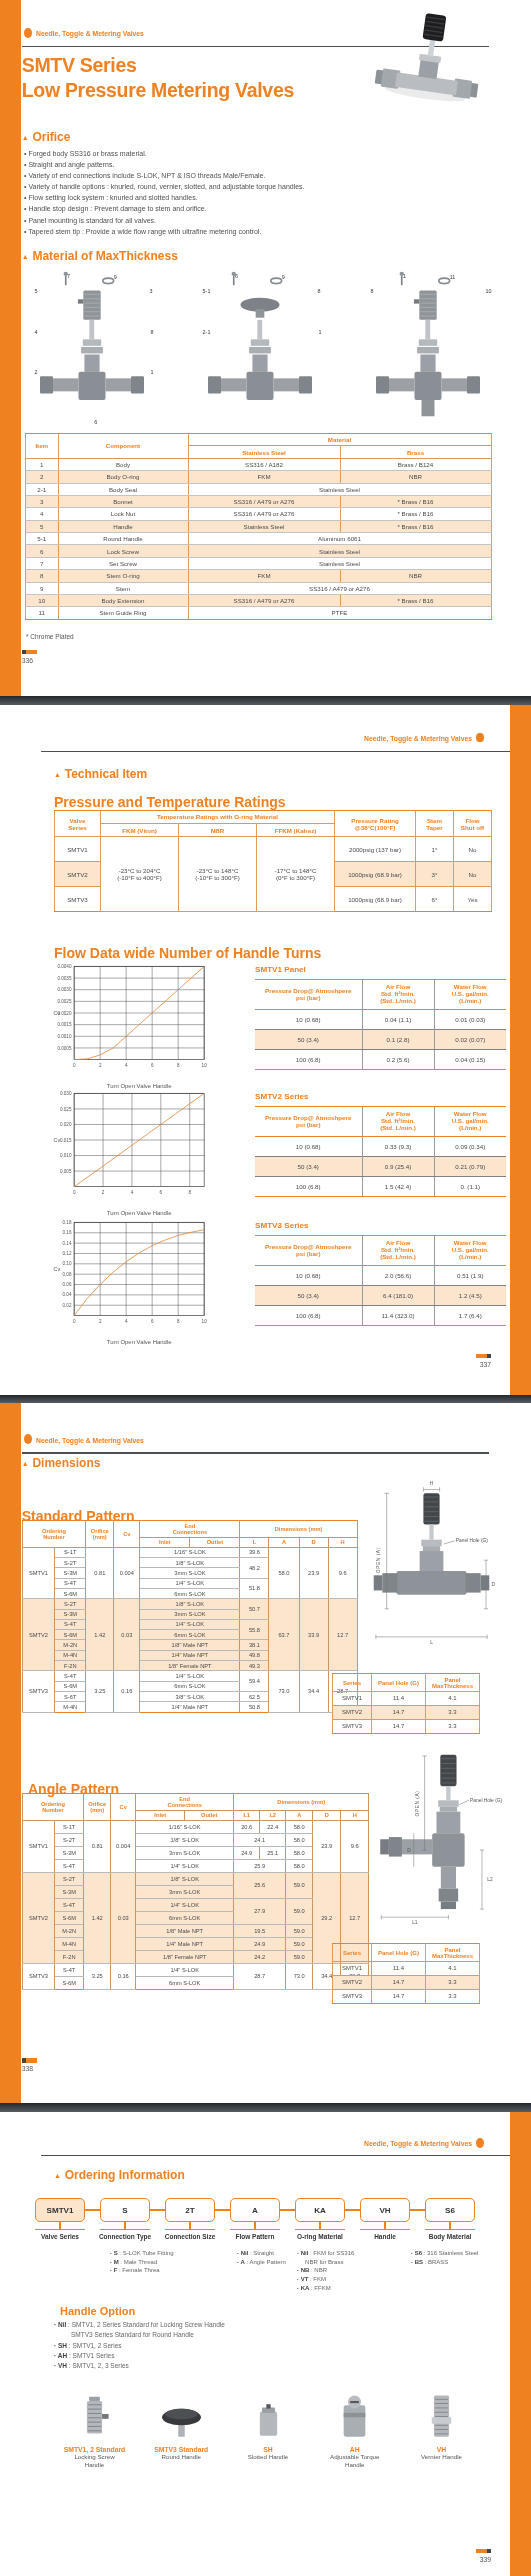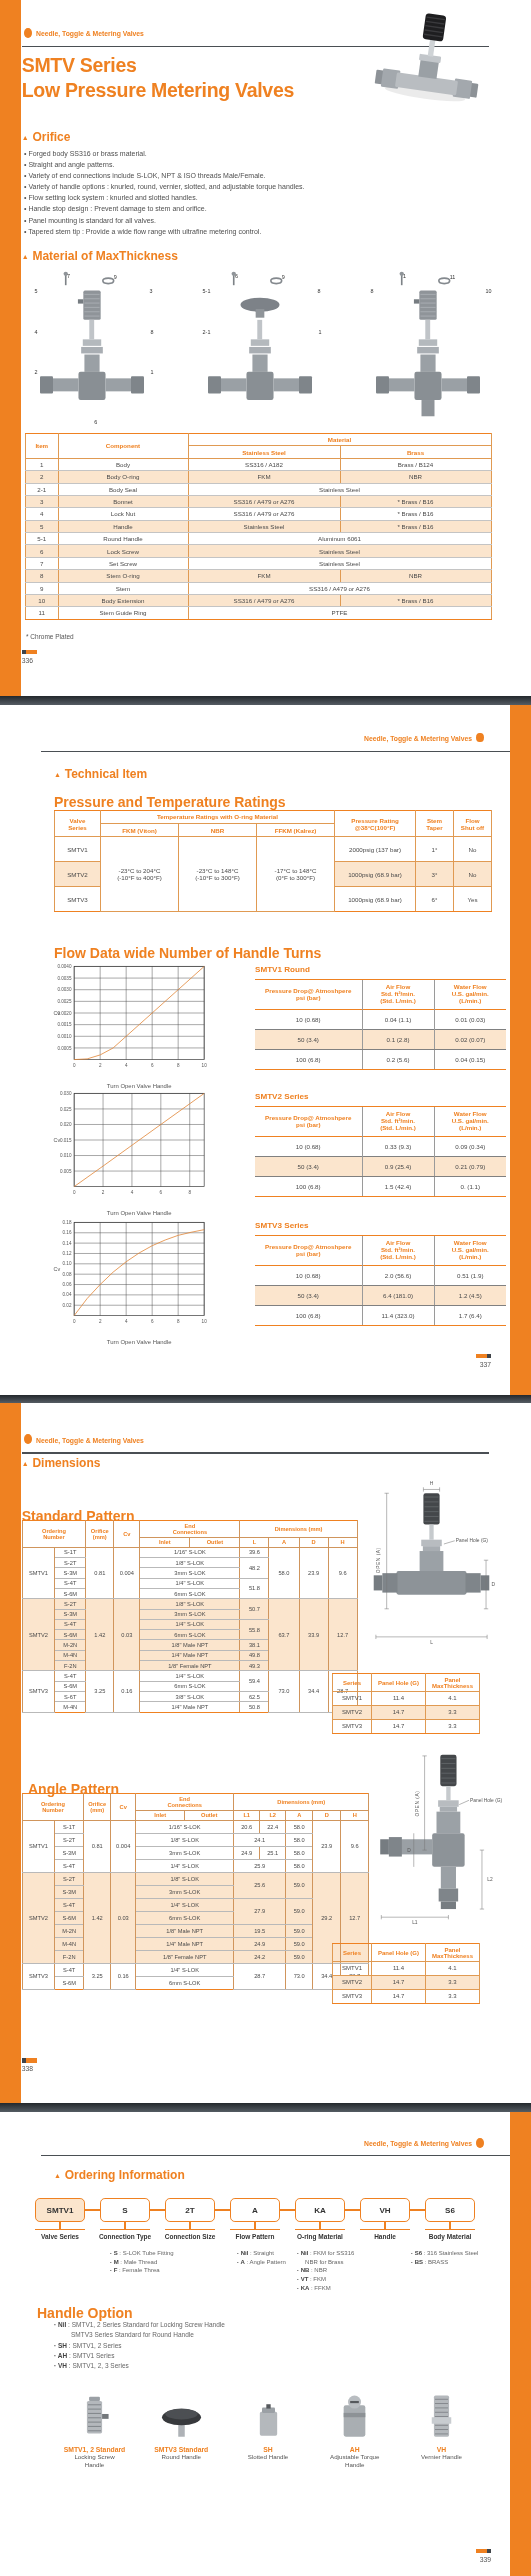--- a/index.html
+++ b/index.html
@@ -406,21 +406,21 @@
         <text x="47" y="54" font-size="8.5" fill="#555" text-anchor="end">0.0030</text>
         <line x1="52" y1="29.5" x2="292" y2="29.5" stroke="#4d4d4d" stroke-width="0.9"></line>
         <text x="47" y="32.5" font-size="8.5" fill="#555" text-anchor="end">0.0035</text>
         <line x1="52" y1="8" x2="292" y2="8" stroke="#4d4d4d" stroke-width="0.9"></line>
         <text x="47" y="11" font-size="8.5" fill="#555" text-anchor="end">0.0040</text>
         <rect x="52" y="8" width="240" height="172" fill="none" stroke="#3c3c3c" stroke-width="1.3"></rect>
         <polyline points="52,180 76,178.71 100,171.4 124,158.5 148,137 172,115.5 196,94 220,72.5 244,51 268,29.5 292,8" fill="none" stroke="#e2873a" stroke-width="1.5"></polyline>
         <text x="14" y="97" font-size="10" fill="#555">Cv</text>
         <text x="172" y="232" font-size="11" fill="#555" text-anchor="middle">Turn Open Valve Handle</text>
       </svg></div>
-  <div class="flow-title" style="left:255px;top:260px">SMTV1 Round</div>
+  <div class="flow-title" style="left:255px;top:260px">SMTV1 Panel</div>
   <div class="mount" id="f0" style="left:255px;top:274px;width:250px">
       <table class="tb tb-flow">
         <colgroup>
           <col style="width: 107px;">
           <col style="width: 72px;">
           <col style="width: 72px;">
         </colgroup>
         <thead>
           <tr>
             <th>Pressure Drop@ Atmoshpere
@@ -1077,21 +1077,21 @@
         <div class="opt ind"><span>NBR for Brass</span></div>
         <div class="opt"><span class="b">· NB</span><span> : NBR</span></div>
         <div class="opt"><span class="b">· VT</span><span> : FKM</span></div>
         <div class="opt"><span class="b">· KA</span><span> : FFKM</span></div>
       </div>
       <div class="opt-block" style="left: 411px; top: 137px;">
         <div class="opt"><span class="b">· S6</span><span> : 316 Stainless Steel</span></div>
         <div class="opt"><span class="b">· BS</span><span> : BRASS</span></div>
       </div>
     </div>
-  <div class="sub-title" style="left:37px;top:193px;font-size:14px">Handle Option</div>
+  <div class="sub-title" style="left:60px;top:193px;font-size:11px">Handle Option</div>
   <div class="ho-list" id="ho" style="left:54px;top:208px">
       <div class="opt"><span class="b">· Nil</span><span> : SMTV1, 2 Series Standard for Locking Screw Handle</span></div>
       <div class="opt ind"><span>SMTV3 Series Standard for Round Handle</span></div>
       <div class="opt"><span class="b">· SH</span><span> : SMTV1, 2 Series</span></div>
       <div class="opt"><span class="b">· AH</span><span> : SMTV1 Series</span></div>
       <div class="opt"><span class="b">· VH</span><span> : SMTV1, 2, 3 Series</span></div>
     </div>
   <div class="handles" id="hi" style="left:54px;top:277px;width:428px">
       <div class="hcol">
         <svg width="65" height="57" viewBox="0 0 120 105">

